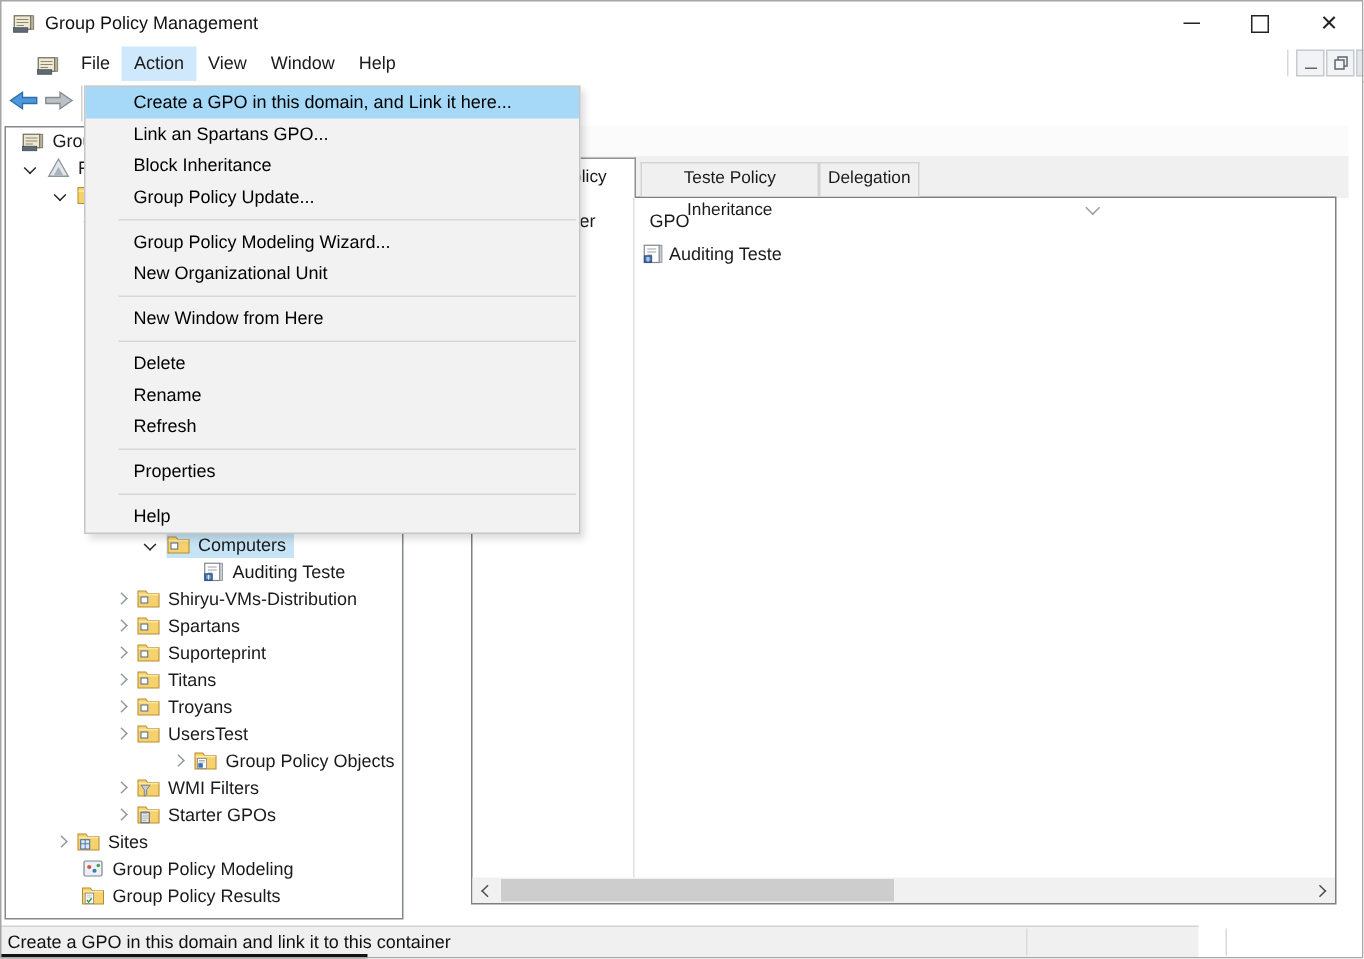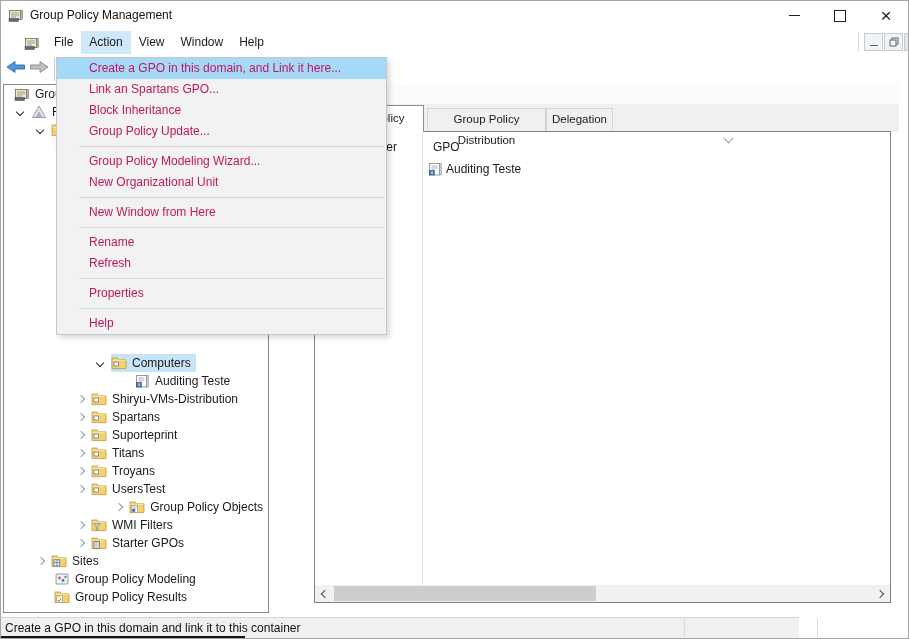--- a/index.html
+++ b/index.html
@@ -81,21 +81,21 @@
   .hs-arrow::before{content:'';position:absolute;top:6px;width:5px;height:5px;
                     border-right:1.4px solid #4d4d4d;border-bottom:1.4px solid #4d4d4d;}
   .hs-left::before{left:7px;transform:rotate(135deg);}
   .hs-right{position:absolute;right:0;top:0;}
   .hs-right::before{left:4px;transform:rotate(-45deg);}
   .hs-thumb{position:absolute;left:19px;top:1px;height:15px;width:262px;background:#cdcdcd;}
 
   
   .menu{position:absolute;left:56px;top:57px;width:331px;background:#f2f2f2;
         border:1px solid #c6c6c6;box-shadow:3px 3px 5px rgba(0,0,0,0.14);z-index:30;box-sizing:border-box;}
-  .menu-item{height:21px;line-height:21px;padding-left:32px;white-space:nowrap;color:#be185d;}
+  .menu-item{height:21px;line-height:21px;padding-left:32px;white-space:nowrap;color:#000000;}
   .menu-item.hl{background:#a6d8f7;}
   .menu-sep{height:9px;display:flex;align-items:center;}
   .menu-sep i{display:block;height:1px;background:#d7d7d7;margin-left:22px;flex:1;margin-right:2px;}
 
   
   .statusbar{position:absolute;left:0;top:617px;width:799px;height:21px;background:#f0f0f0;
              border-top:1px solid #d6d6d6;box-sizing:border-box;}
   .status-text{position:absolute;left:5px;top:0;height:20px;line-height:20px;color:#111;}
   .sb-sep1{position:absolute;left:684px;top:1px;bottom:1px;width:1px;background:#dadada;}
   .sb-sep2{position:absolute;left:817px;top:1px;bottom:1px;width:1px;background:#dadada;}
@@ -172,21 +172,21 @@
       </svg>
   </span>
   <span class="tb-div"></span>
 </div>
 
 <div class="console">
   <div class="band1"></div>
   <div class="band2"></div>
   <div id="tabs">
       <div class="tab active">Linked Group Policy Objects</div>
-      <div class="tab t1">Group Policy Distribution</div>
+      <div class="tab t1">Teste Policy Inheritance</div>
       <div class="tab t2">Delegation</div>
     </div>
 
   <div class="content-box">
     <span class="cb-chev"></span>
     <span class="col-linkorder">Link Order</span>
     <span class="col-div"></span>
     <span class="col-gpo">GPO</span>
     <div class="gpo-row">
       <span class="ticon">
@@ -454,20 +454,21 @@
     </div>
     <div class="menu-item">Group Policy Modeling Wizard...</div>
     <div class="menu-item">New Organizational Unit</div>
     <div class="menu-sep">
       <i></i>
     </div>
     <div class="menu-item">New Window from Here</div>
     <div class="menu-sep">
       <i></i>
     </div>
+    <div class="menu-item">Delete</div>
     <div class="menu-item">Rename</div>
     <div class="menu-item">Refresh</div>
     <div class="menu-sep">
       <i></i>
     </div>
     <div class="menu-item">Properties</div>
     <div class="menu-sep">
       <i></i>
     </div>
     <div class="menu-item">Help</div>

